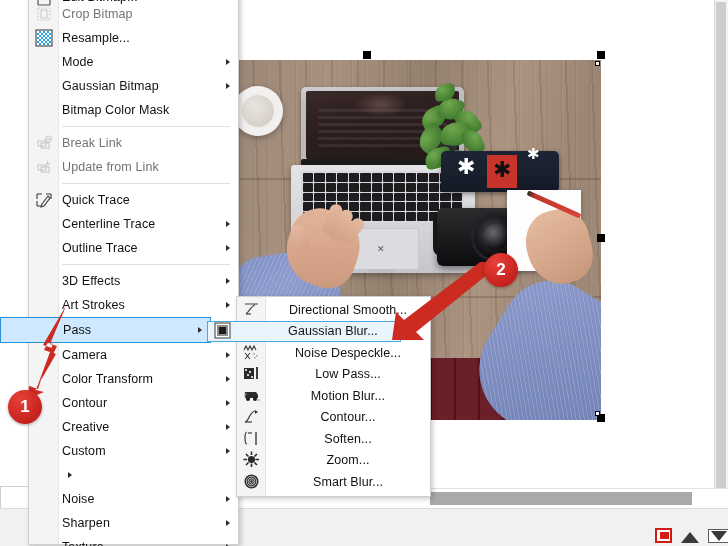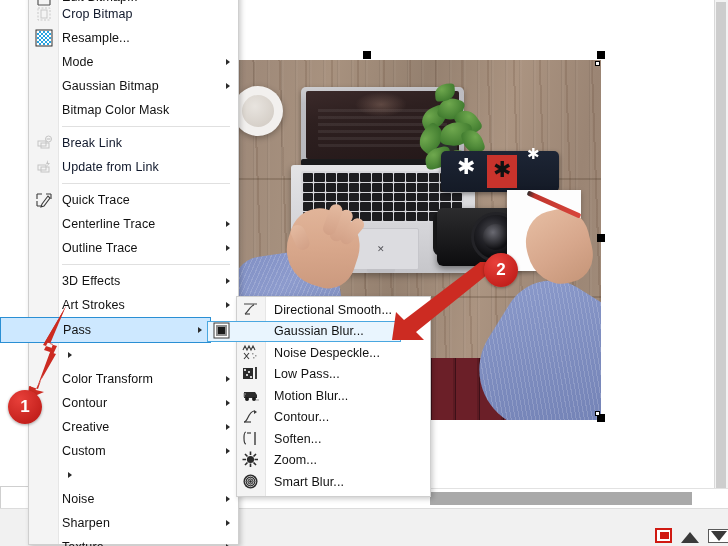--- a/index.html
+++ b/index.html
@@ -394,21 +394,21 @@
     display: flex;
     align-items: center;
     height: 24px;
     padding-left: 33px;
     padding-right: 8px;
     cursor: default;
     white-space: nowrap;
     z-index: 2;
   }
   .mi .label { flex: 1; letter-spacing: 0.1px; }
-  .mi.disabled .label { color: #0f172a; }
+  .mi.disabled .label { color: #737373; }
   .mi .arrow {
     width: 0; height: 0;
     border-left: 4px solid #2b2b2b;
     border-top: 3.5px solid transparent;
     border-bottom: 3.5px solid transparent;
     margin-left: 6px;
   }
   .mi .micon {
     position: absolute;
     left: 6px; top: 50%;
@@ -428,20 +428,21 @@
     background: #e0e0e0;
     margin: 4px 8px 4px 33px;
     position: relative; z-index: 2;
   }
 
   
   .menu-sub {
     left: 236px; top: 296px;
     width: 195px;
     padding: 2px 0 3px 0;
+    text-align: center;
   }
   .menu-sub .mi { height: 21.5px; padding-left: 37px; font-size: 12.5px; }
   .menu-sub .mi.selected {
     background: #e9f5fe;
     border: 1px solid #4aa7e0;
     margin-left: -30px;
     padding-left: 66px;
     width: 194px;
     height: 21.5px;
   }
@@ -799,20 +800,21 @@
       <span class="label">Art Strokes</span>
       <span class="arrow"></span>
     </div>
 
     <div class="mi selected">
       <span class="label">Pass</span>
       <span class="arrow"></span>
     </div>
 
     <div class="mi">
+      <span class="label">Camera</span>
       <span class="arrow"></span>
     </div>
 
     <div class="mi">
       <span class="label">Color Transform</span>
       <span class="arrow"></span>
     </div>
 
     <div class="mi">
       <span class="label">Contour</span>

